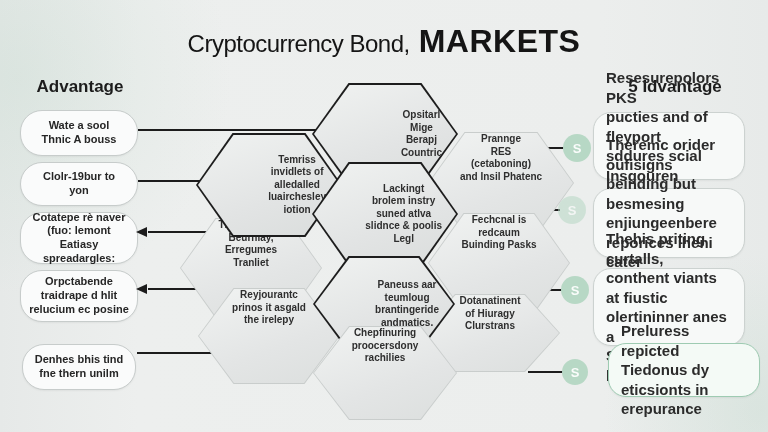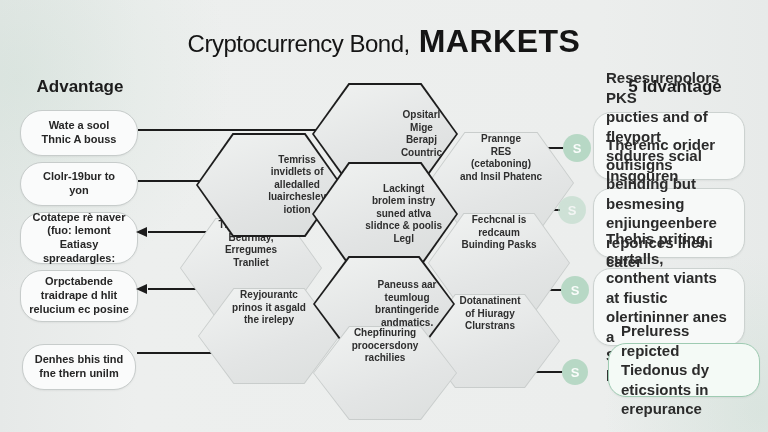--- a/index.html
+++ b/index.html
@@ -151,21 +151,21 @@
 Tranliet</div>
       </div>
   </div>
   <div class="hex light" style="left:428px;top:213px;width:142px;height:100px;">
     <div class="hex-inner">
         <div class="hex-label">Fechcnal is
 redcaum
 Buinding Pasks</div>
       </div>
   </div>
-  <div class="hex light" style="left:420px;top:294px;width:140px;height:94px;">
+  <div class="hex light" style="left:420px;top:294px;width:140px;height:78px;">
     <div class="hex-inner">
         <div class="hex-label">Dotanatinent
 of Hiuragy
 Clurstrans</div>
       </div>
   </div>
   <div class="hex light" style="left:198px;top:288px;width:142px;height:96px;">
     <div class="hex-inner">
         <div class="hex-label">Reyjourantc
 prinos it asgald

